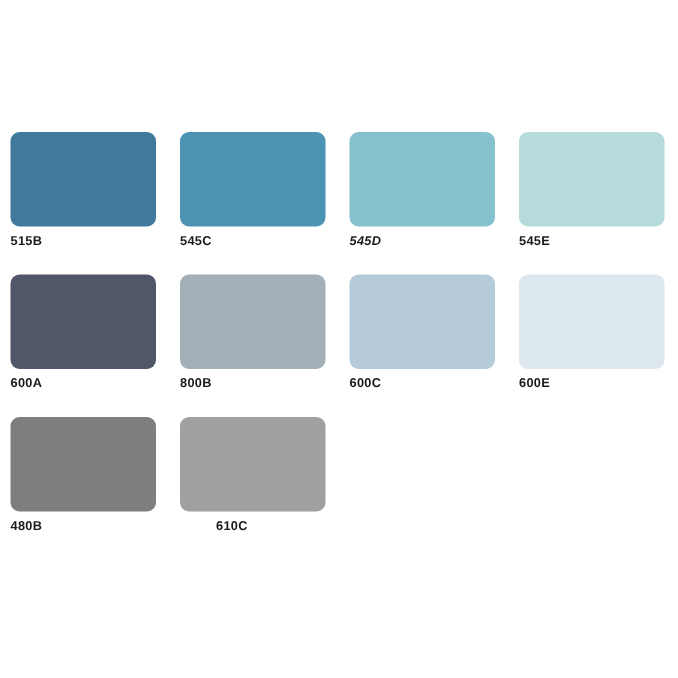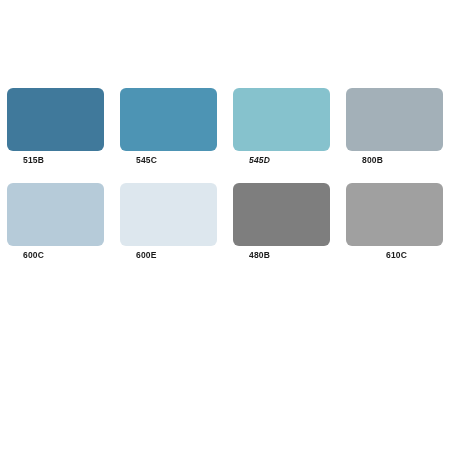--- a/index.html
+++ b/index.html
@@ -33,21 +33,21 @@
     height: 63px;
   }
   .swatch-chip {
     width: 97px;
     height: 63px;
     border-radius: 6px;
     box-sizing: border-box;
   }
   .swatch-label {
     position: absolute;
-    left: 16px;
+    left: 0;
     top: 66px;
     font-size: 8.5px;
     font-weight: bold;
     color: #1a1a1a;
     letter-spacing: 0.2px;
     line-height: 12px;
     white-space: nowrap;
   }
 </style>
 </head>
@@ -64,21 +64,29 @@
     <div class="swatch-cell">
       <div class="swatch-chip" style="background: rgb(77, 148, 180);"></div>
       <div class="swatch-label" style="color: rgb(26, 26, 26);">545C</div>
     </div>
 
     <div class="swatch-cell">
       <div class="swatch-chip" style="background: rgb(134, 194, 205);"></div>
       <div class="swatch-label" style="color: rgb(26, 26, 26); font-style: italic;">545D</div>
     </div>
 
+    <div class="swatch-cell">
+      <div class="swatch-chip" style="background: rgb(181, 220, 218);"></div>
+      <div class="swatch-label" style="color: rgb(26, 26, 26);">545E</div>
+    </div>
 
+    <div class="swatch-cell">
+      <div class="swatch-chip" style="background: rgb(81, 87, 105);"></div>
+      <div class="swatch-label" style="color: rgb(26, 26, 26);">600A</div>
+    </div>
 
     <div class="swatch-cell">
       <div class="swatch-chip" style="background: rgb(163, 176, 184);"></div>
       <div class="swatch-label" style="color: rgb(26, 26, 26);">800B</div>
     </div>
 
     <div class="swatch-cell">
       <div class="swatch-chip" style="background: rgb(182, 203, 217);"></div>
       <div class="swatch-label" style="color: rgb(26, 26, 26);">600C</div>
     </div>

